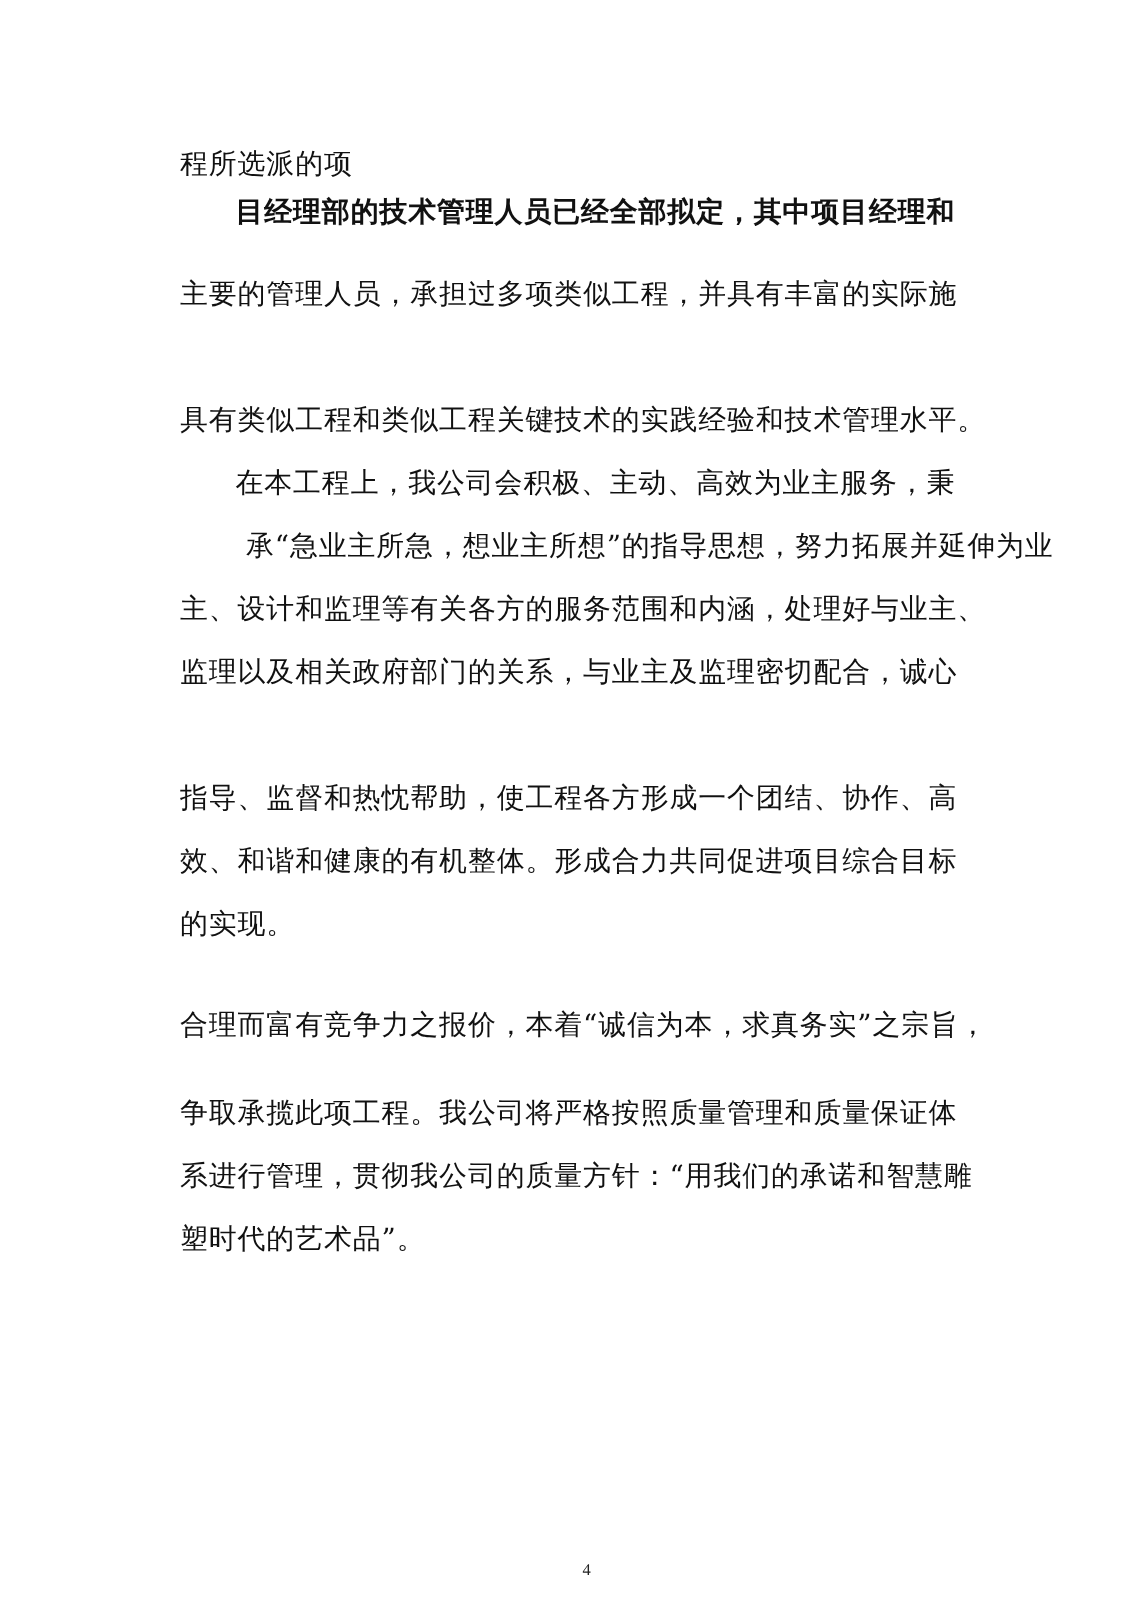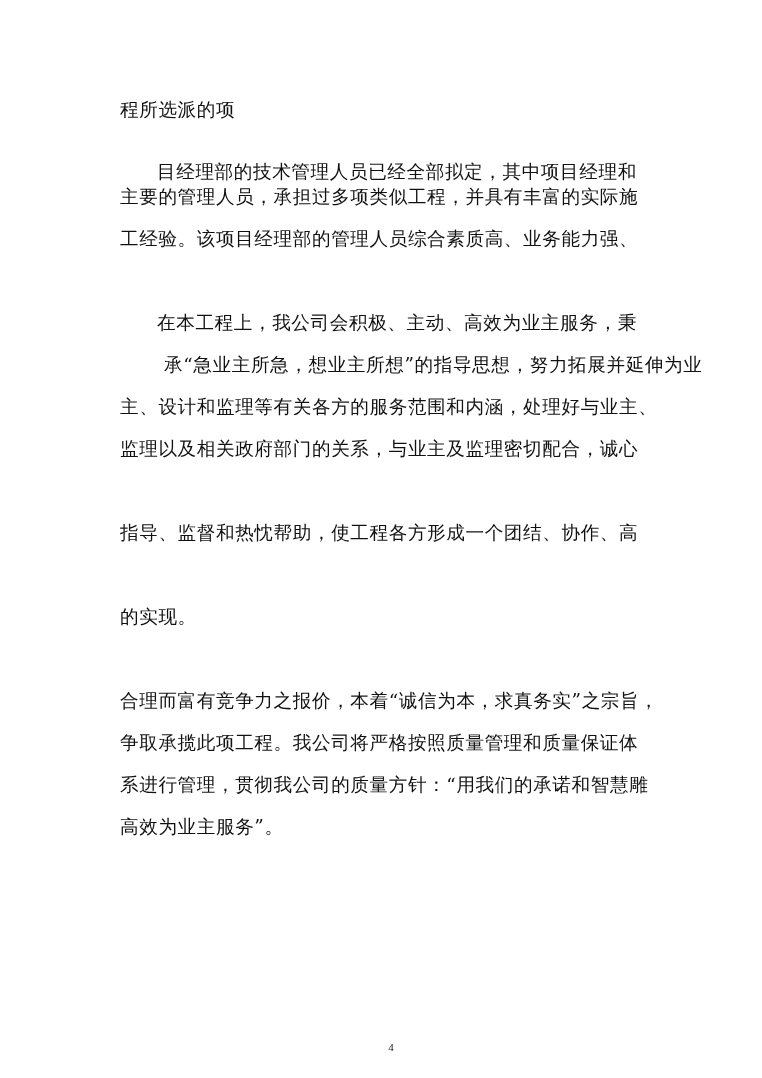--- a/index.html
+++ b/index.html
@@ -41,30 +41,31 @@
       font-size: 11px;
       color: #222;
     }
   </style>
 </head>
 <body>
 
 <div class="page">
   <div class="line" style="top:98px;">程所选派的项</div>
 
-  <div class="line indent" style="top:160px;">目经理部的技术管理人员已经全部拟定，其中项目经理和</div>
+  <div class="line indent" style="top:130px;font-weight:bold;">目经理部的技术管理人员已经全部拟定，其中项目经理和</div>
   <div class="line" style="top:185px;">主要的管理人员，承担过多项类似工程，并具有丰富的实际施</div>
-  <div class="line" style="top:227px;">工经验。该项目经理部的管理人员综合素质高、业务能力强、</div>
+  <div class="line" style="top:269px;">具有类似工程和类似工程关键技术的实践经验和技术管理水平。</div>
 
   <div class="line indent" style="top:311px;">在本工程上，我公司会积极、主动、高效为业主服务，秉</div>
   <div class="line" style="top:353px;margin-left:44px;">承“急业主所急，想业主所想”的指导思想，努力拓展并延伸为业</div>
   <div class="line" style="top:437px;">监理以及相关政府部门的关系，与业主及监理密切配合，诚心</div>
   <div class="line" style="top:395px;">主、设计和监理等有关各方的服务范围和内涵，处理好与业主、</div>
   <div class="line" style="top:521px;text-align:center;">指导、监督和热忱帮助，使工程各方形成一个团结、协作、高</div>
+  <div class="line" style="top:563px;">效、和谐和健康的有机整体。形成合力共同促进项目综合目标</div>
   <div class="line" style="top:605px;">的实现。</div>
 
-  <div class="line" style="top:689px;text-align:center;">合理而富有竞争力之报价，本着“诚信为本，求真务实”之宗旨，</div>
+  <div class="line" style="top:672px;text-align:center;">合理而富有竞争力之报价，本着“诚信为本，求真务实”之宗旨，</div>
   <div class="line" style="top:731px;">争取承揽此项工程。我公司将严格按照质量管理和质量保证体</div>
   <div class="line" style="top:773px;">系进行管理，贯彻我公司的质量方针：“用我们的承诺和智慧雕</div>
-  <div class="line" style="top:815px;">高效为业主服务”。</div>
+  <div class="line" style="top:815px;">塑时代的艺术品”。</div>
 
   <div class="page-number">4</div>
 </div>
 
 </body></html>

